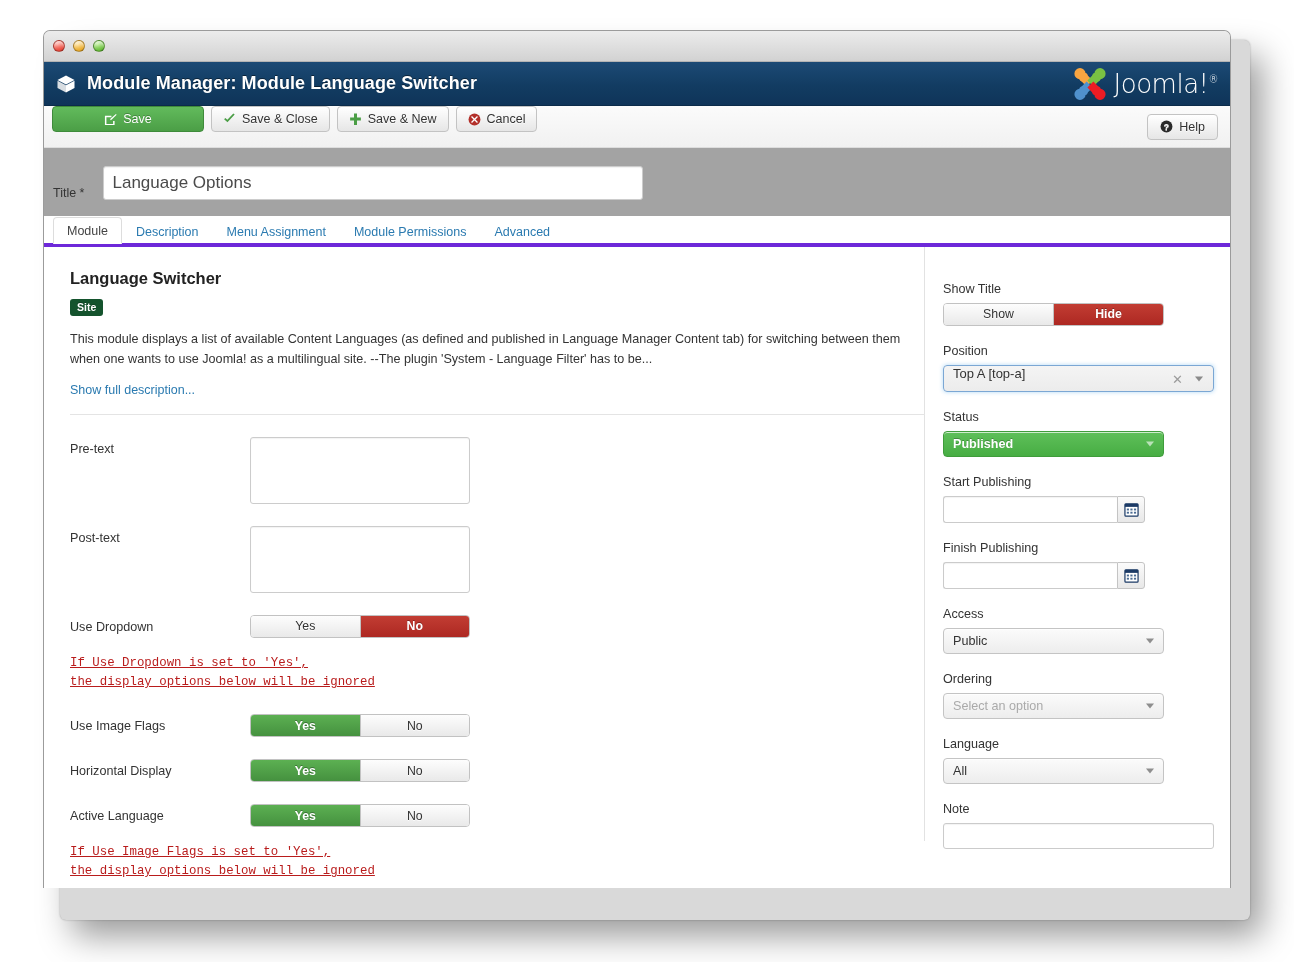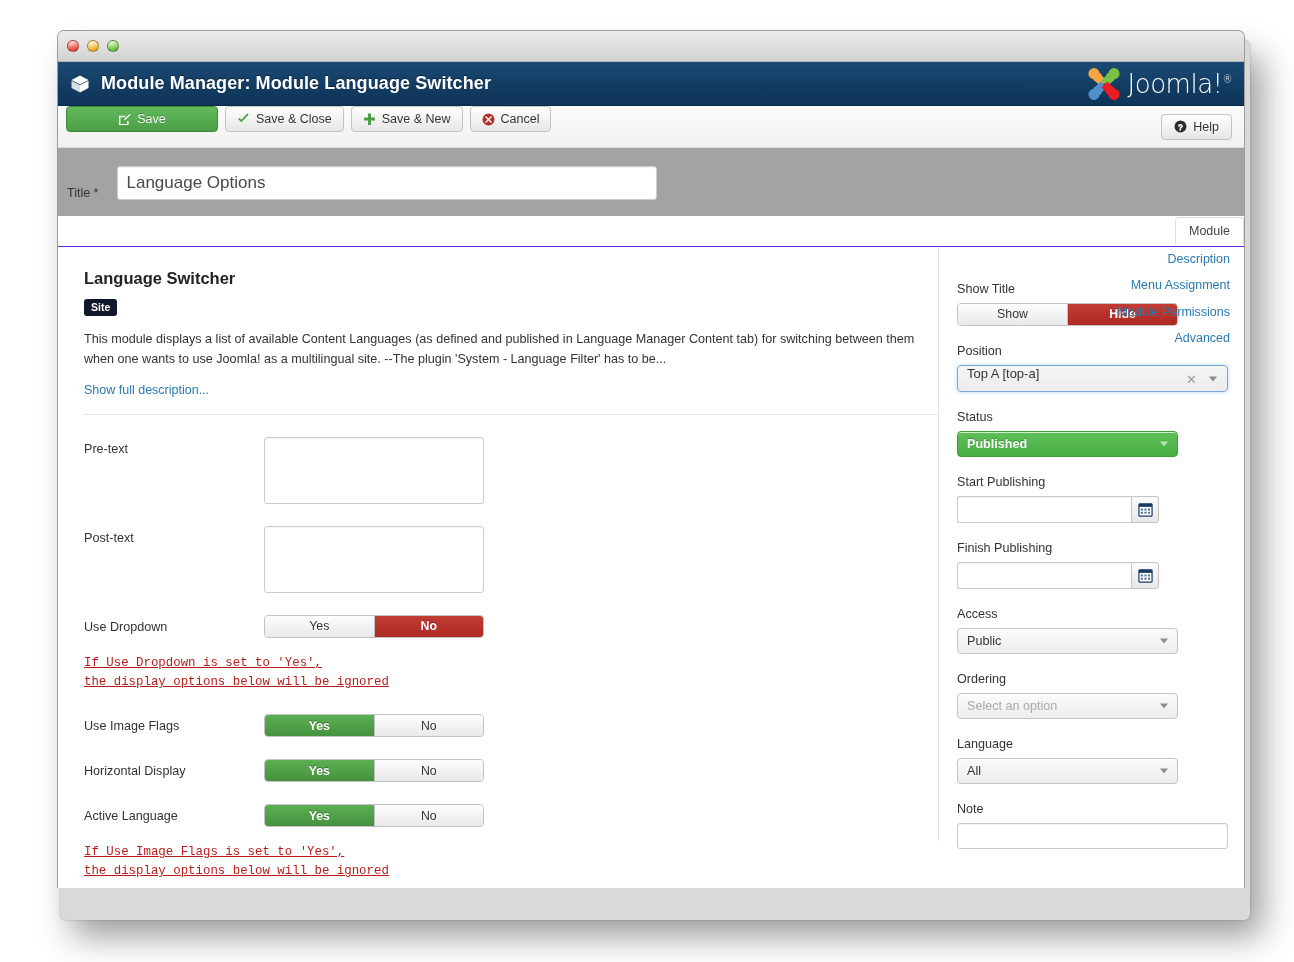--- a/index.html
+++ b/index.html
@@ -24,21 +24,21 @@
     left: 60px; top: 40px;
     width: 1190px; height: 880px;
     border-radius: 6px;
     box-shadow: 12px 16px 34px rgba(0,0,0,0.40), 0 0 2px rgba(0,0,0,0.3);
     background: #d9d9d9;
   }
 
   
   #browser-window {
     position: absolute;
-    left: 57px; top: 30px;
+    left: 43px; top: 30px;
     width: 1188px; height: 858px;
     border-radius: 7px 7px 0 0;
     background: #e8e8e8;
     border: 1px solid #9b9b9b;
     border-bottom: none;
     overflow: hidden;
   }
 
   #titlebar {
     height: 31px;
@@ -159,23 +159,22 @@
     background: #ffffff;
     font-family: "Liberation Sans", sans-serif;
     box-shadow: inset 0 1px 1px rgba(0,0,0,0.055);
     outline: none;
   }
 
   
   #tabs {
     display: flex; align-items: flex-end;
     padding-left: 9px;
-    border-bottom: 1px solid #6d28d9;
+    border-bottom: 4px solid #6d28d9;
     height: 31px;
-    flex-direction: column;
   }
   .tab {
     font-size: 12.5px;
     color: #2a7ab0;
     padding: 7px 13px 6px 13px;
     line-height: 1;
     cursor: pointer;
     border: 1px solid transparent;
     border-bottom: none;
     border-radius: 4px 4px 0 0;
@@ -205,21 +204,21 @@
     padding: 20px 18px 0 18px;
   }
 
   
   #module-name {
     font-size: 16.5px; font-weight: bold;
     color: #222222; margin: 0 0 9px 0;
   }
   #site-badge {
     display: inline-block;
-    background: #0f172a;
+    background: #14532d;
     color: #ffffff;
     font-size: 10.5px; font-weight: bold;
     padding: 2px 7px 3px 7px;
     border-radius: 3px;
     text-shadow: 0 -1px 0 rgba(0,0,0,0.25);
   }
   #module-desc {
     font-size: 12.6px; color: #333333;
     line-height: 1.58;
     margin: 14px 0 0 0;

